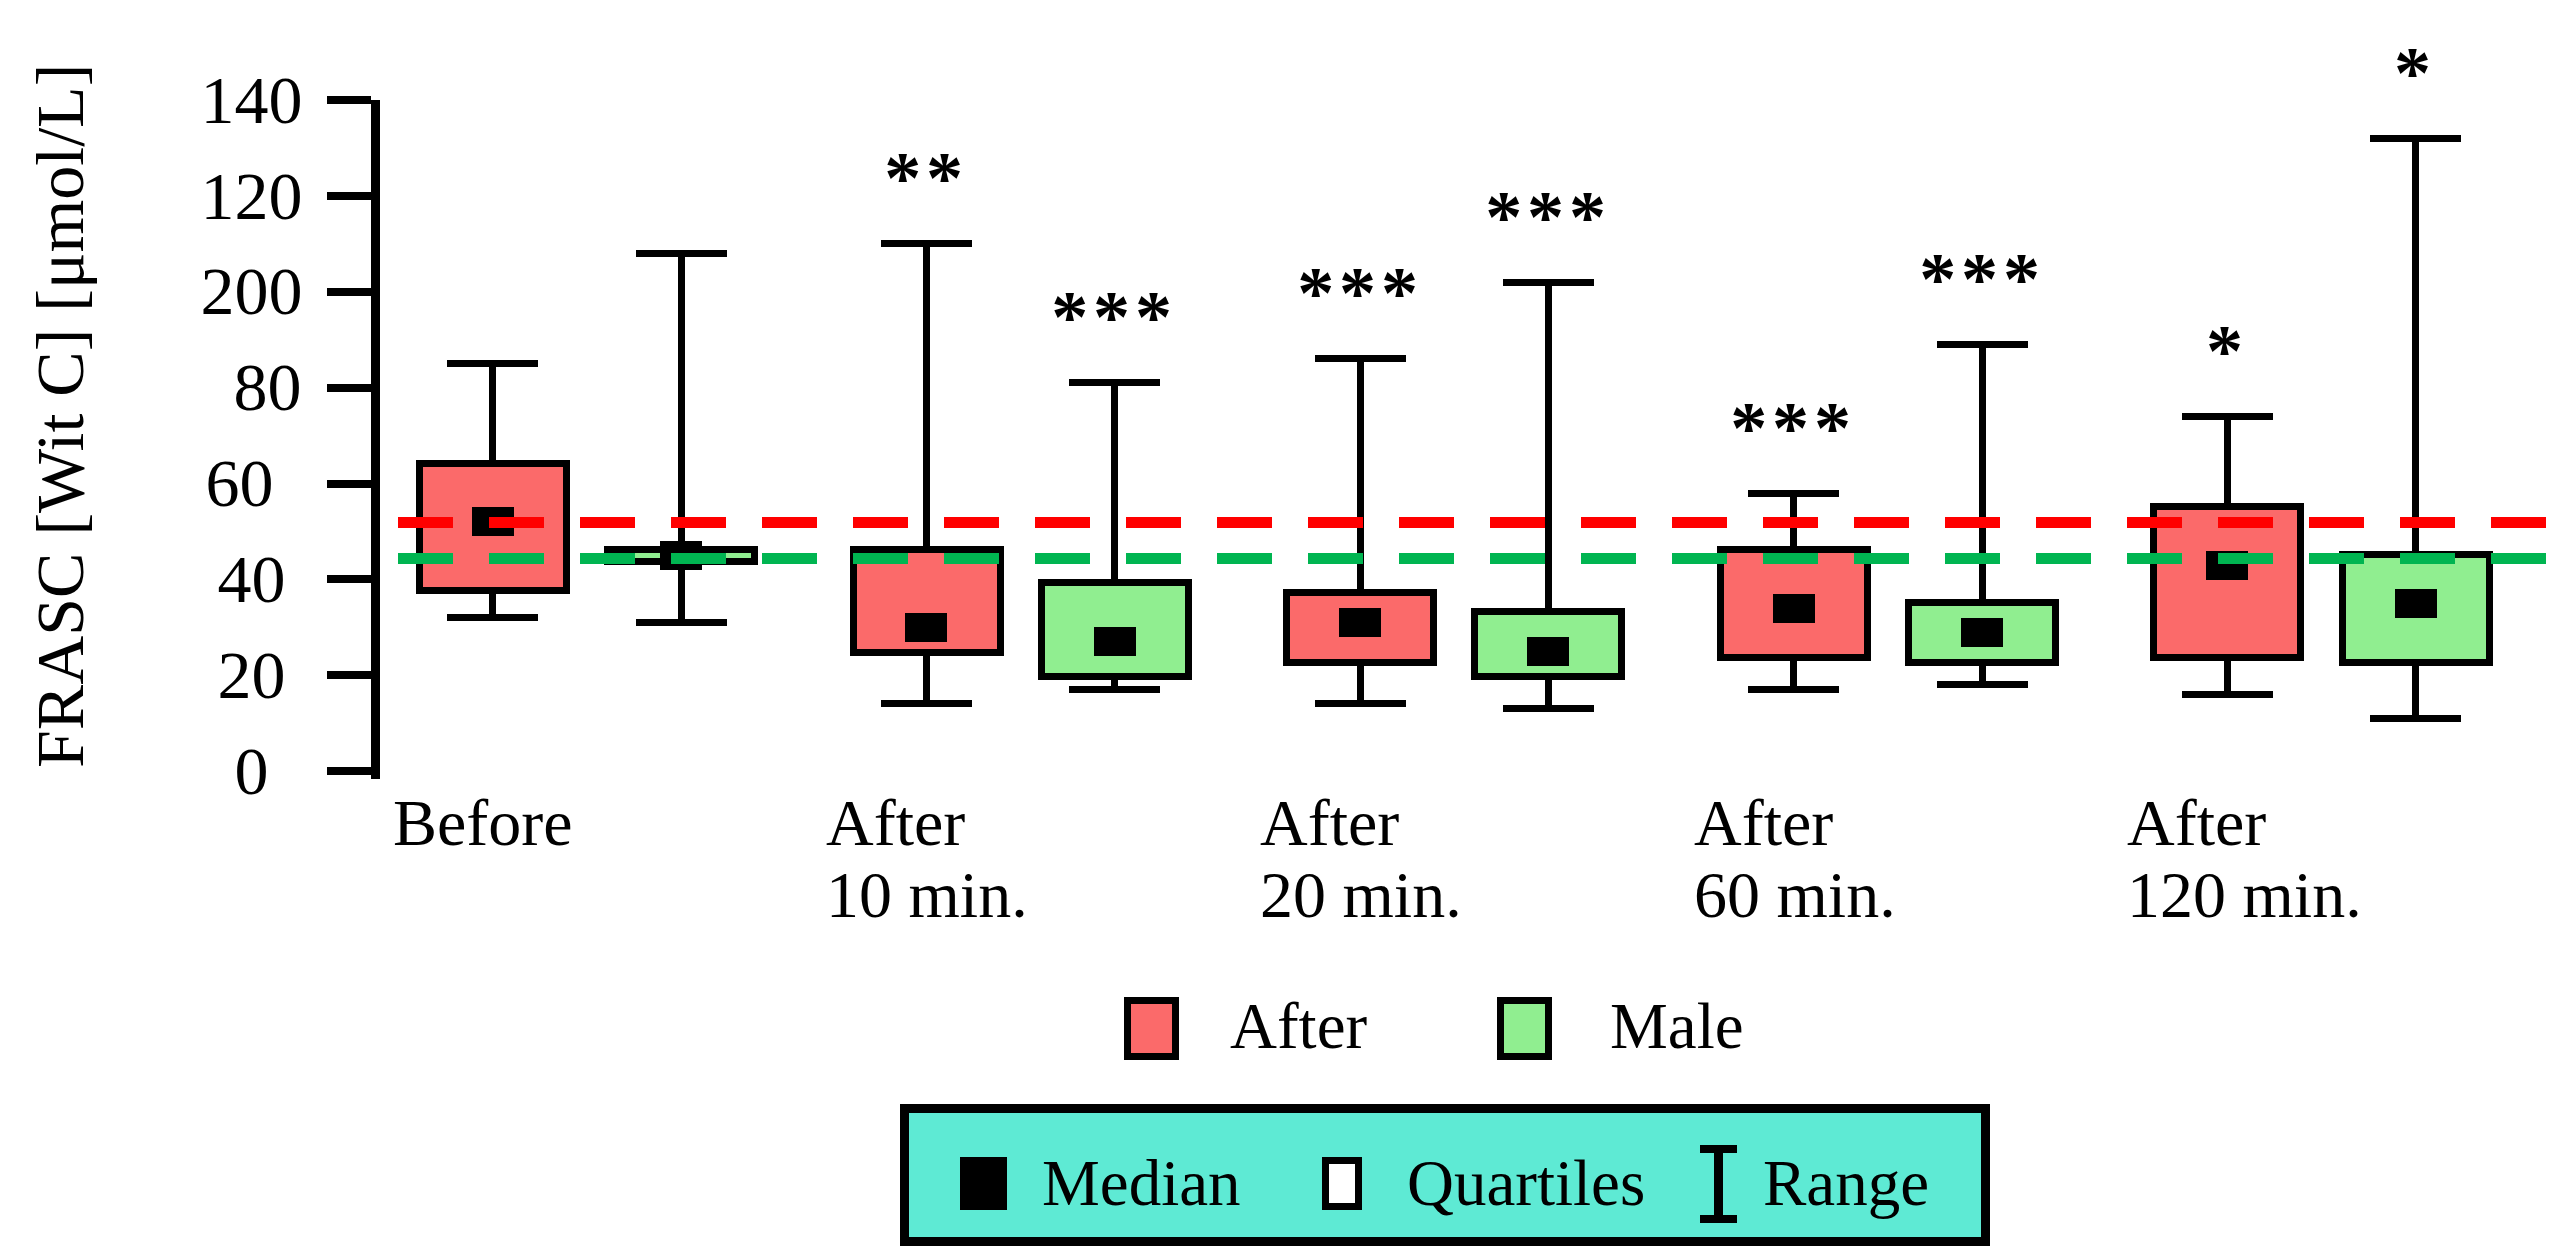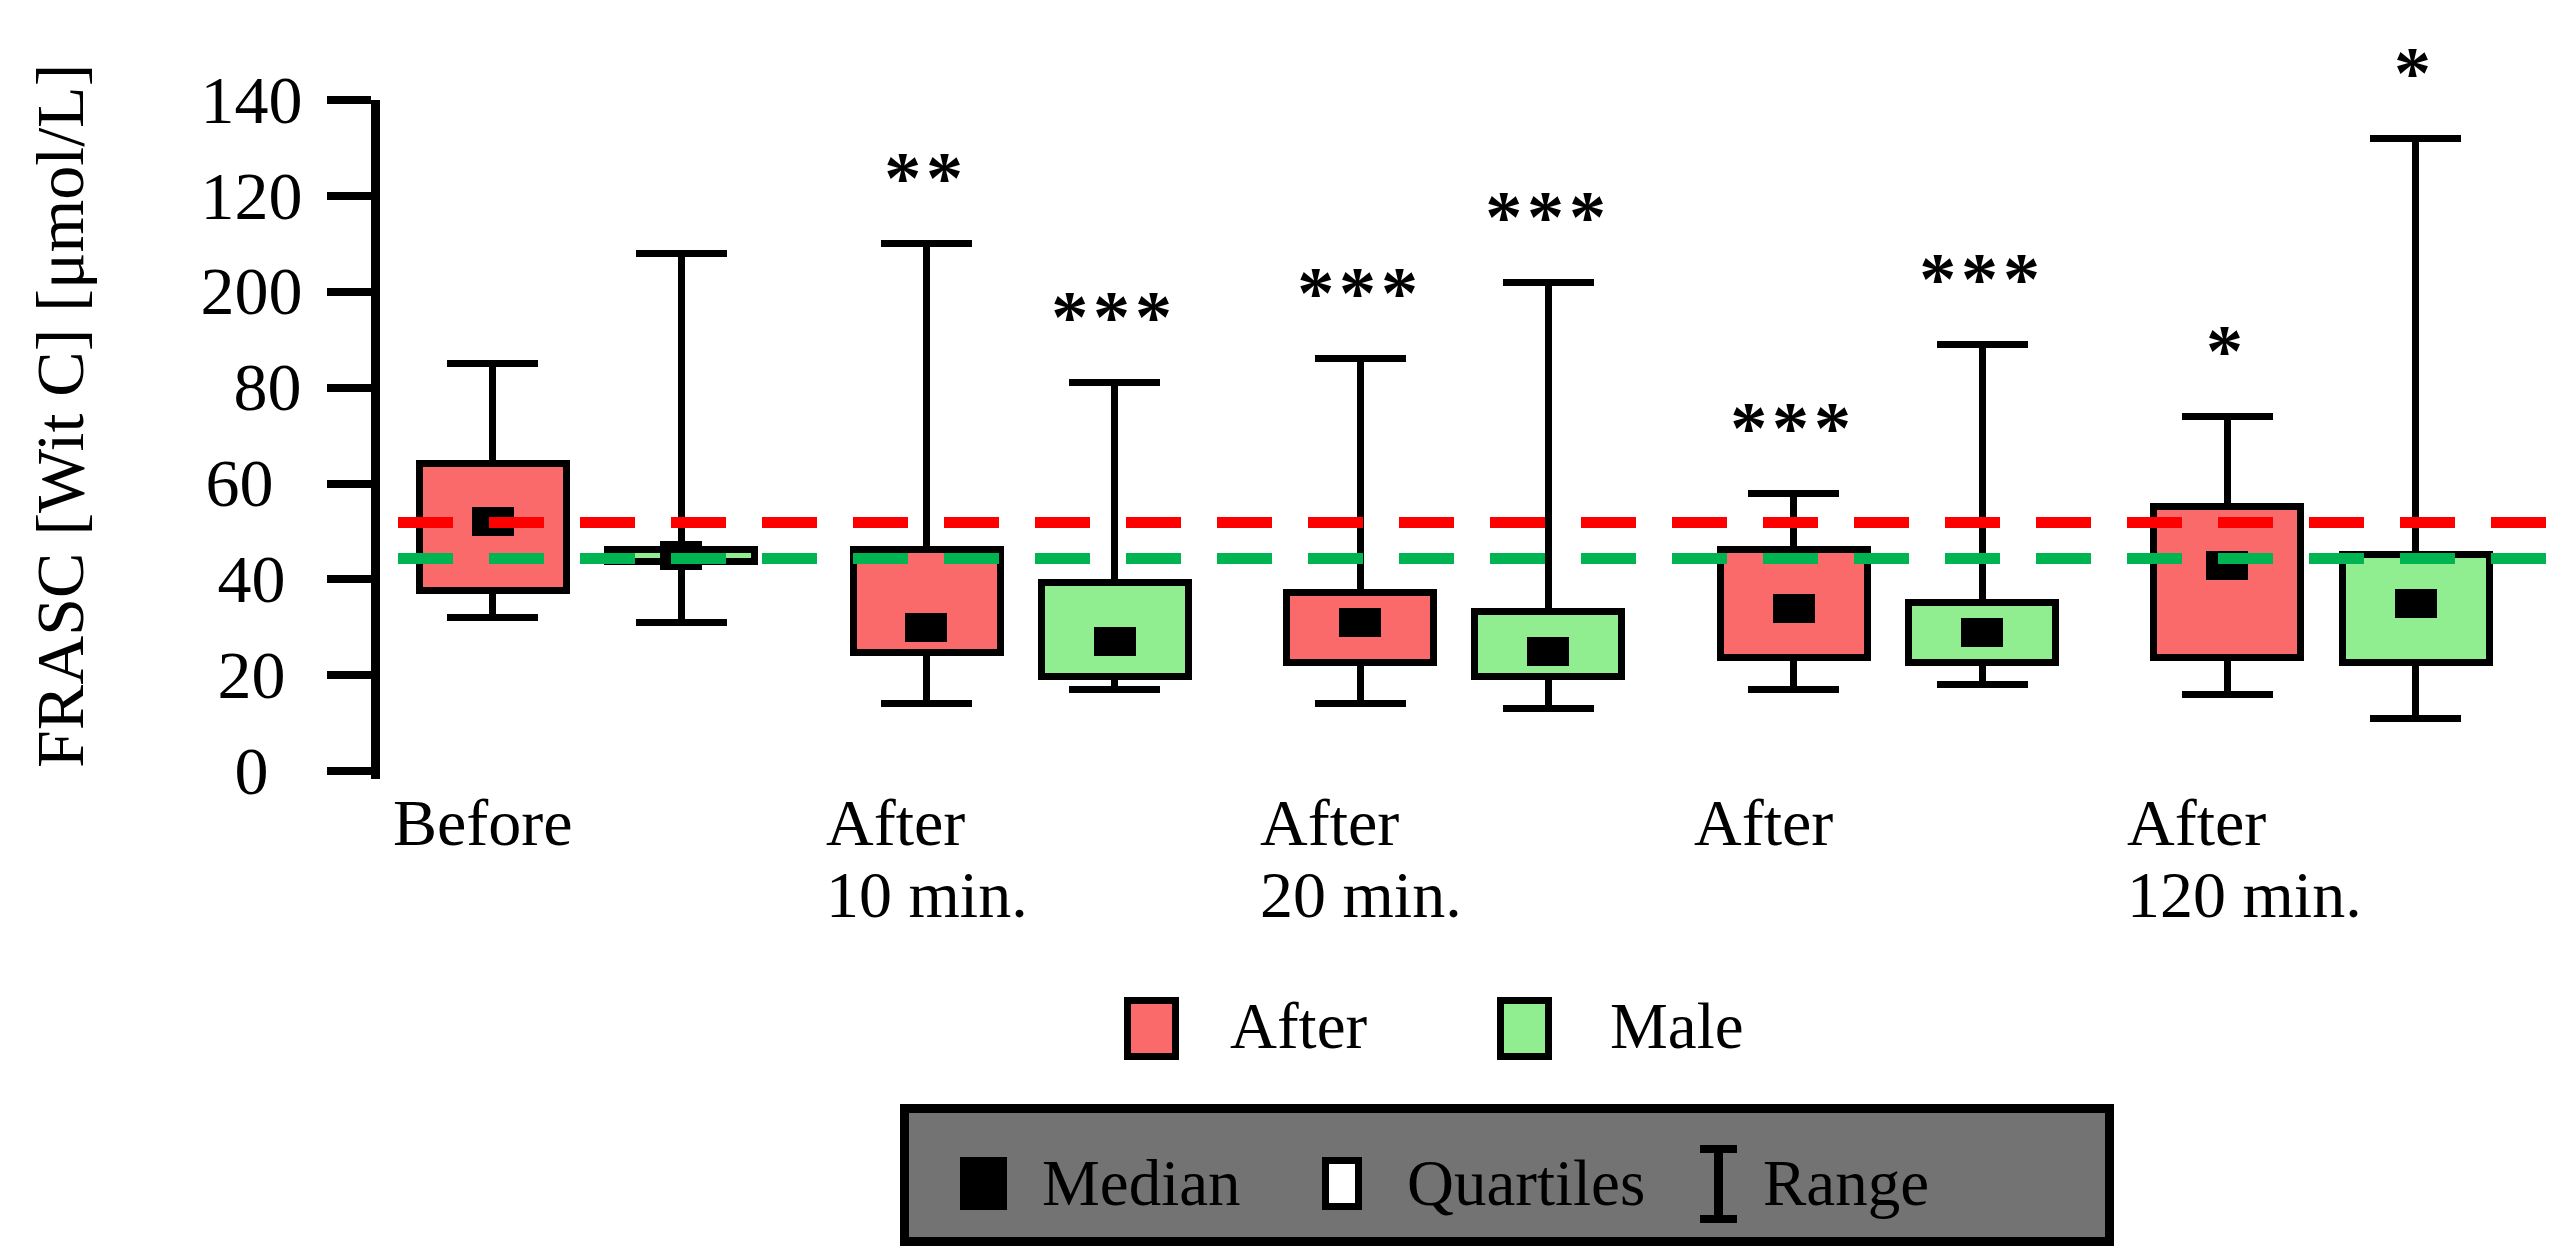--- a/index.html
+++ b/index.html
@@ -28,21 +28,21 @@
   .median{position:absolute;background:#000;z-index:2;}
   .refline{position:absolute;height:10.5px;z-index:3;}
   .sig{
     position:absolute;width:242px;text-align:center;
     font-size:74px;font-weight:bold;line-height:74px;letter-spacing:4.8px;
     z-index:2;white-space:nowrap;
   }
   .cat-line{position:absolute;width:388px;font-size:66px;line-height:73px;white-space:nowrap;}
   .legend1-swatch{position:absolute;width:55px;height:63px;box-sizing:border-box;border:7.3px solid #000;}
   .legend-text{position:absolute;font-size:65px;line-height:73px;white-space:nowrap;}
-  .legend2-box{position:absolute;left:900px;top:1104px;width:1214px;height:142px;box-sizing:border-box;border:9px solid #000;background:#737373;}
+  .legend2-box{position:absolute;left:900px;top:1104px;width:1090px;height:142px;box-sizing:border-box;border:9px solid #000;background:#5eead4;}
   .marker-filled{position:absolute;left:51px;top:44px;width:47px;height:53px;background:#000;}
   .marker-open{position:absolute;left:413px;top:44px;width:40px;height:53px;box-sizing:border-box;border:7.3px solid #000;background:#fff;}
   .marker-range{position:absolute;left:791px;top:32px;width:37px;height:78px;}
   .marker-range .rv{position:absolute;left:13.7px;top:0;width:9.7px;height:78px;background:#000;}
   .marker-range .rc{position:absolute;left:0;width:37px;height:8px;background:#000;}
 </style>
 </head>
 <body>
 
 <div class="canvas">
@@ -66,20 +66,21 @@
       <div class="tick-mark" style="left: 327px; top: 192px; width: 44px; height: 8px;"></div>
       <div class="tick-label" style="left: 183px; top: 161px; width: 137px;">120</div>
       <div class="tick-mark" style="left: 327px; top: 96px; width: 44px; height: 8px;"></div>
       <div class="tick-label" style="left: 183px; top: 65px; width: 137px;">140</div>
       <div class="cat-line" style="left: 393px; top: 786px;">Before</div>
       <div class="cat-line" style="left: 826px; top: 786px;">After</div>
       <div class="cat-line" style="left: 826px; top: 858px;">10 min.</div>
       <div class="cat-line" style="left: 1260px; top: 786px;">After</div>
       <div class="cat-line" style="left: 1260px; top: 858px;">20 min.</div>
       <div class="cat-line" style="left: 1694px; top: 786px;">After</div>
+      <div class="cat-line" style="left: 1694px; top: 858px;">60 min.</div>
       <div class="cat-line" style="left: 2127px; top: 786px;">After</div>
       <div class="cat-line" style="left: 2127px; top: 858px;">120 min.</div>
       <div class="wline" style="left: 489px; top: 364px; width: 7.3px; height: 254px;"></div>
       <div class="cap" style="left: 447px; top: 360px; width: 91px; height: 7.3px;"></div>
       <div class="cap" style="left: 447px; top: 614px; width: 91px; height: 7.3px;"></div>
       <div class="boxrect" style="left: 416px; top: 460px; width: 154px; height: 134px; background: rgb(251, 106, 106); border-color: rgb(0, 0, 0);"></div>
       <div class="median" style="left: 472px; top: 507px; width: 42px; height: 29px;"></div>
       <div class="wline" style="left: 923px; top: 244px; width: 7.3px; height: 460px;"></div>
       <div class="cap" style="left: 881px; top: 240px; width: 91px; height: 7.3px;"></div>
       <div class="cap" style="left: 881px; top: 700px; width: 91px; height: 7.3px;"></div>

